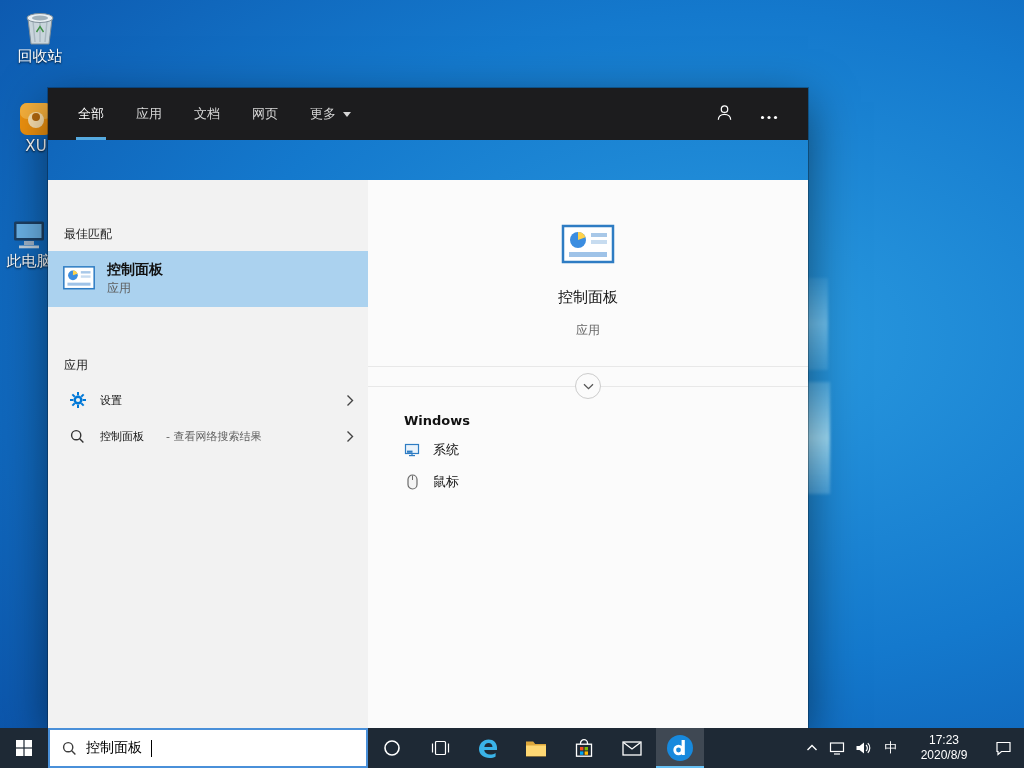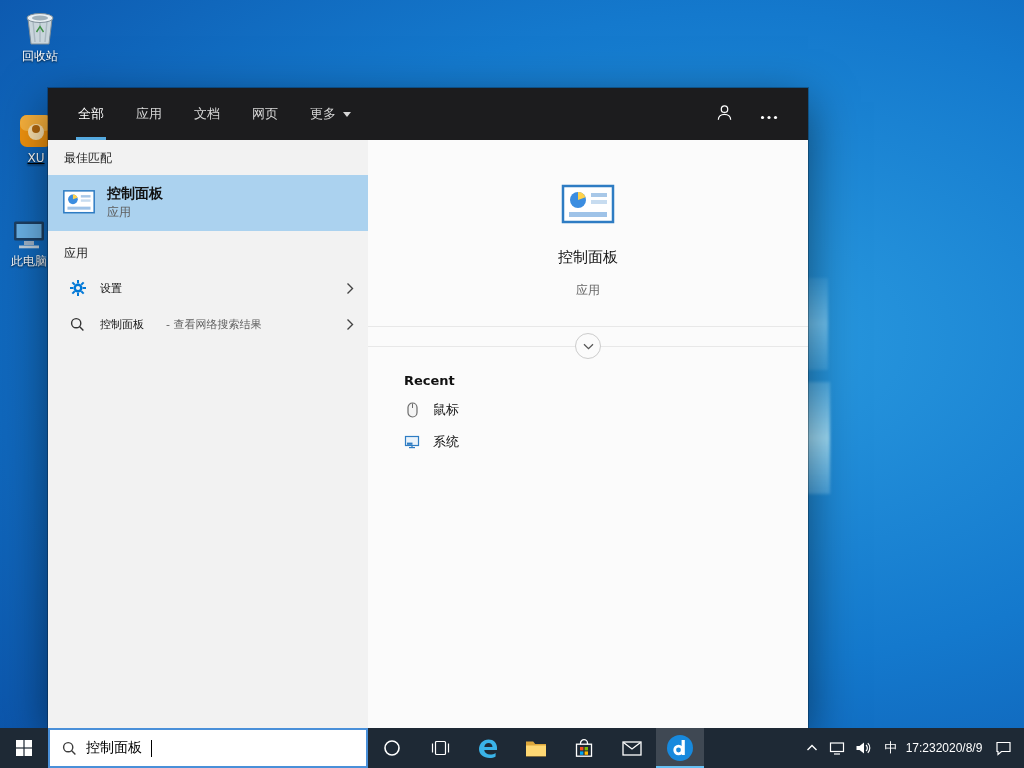--- a/index.html
+++ b/index.html
@@ -12,46 +12,46 @@
     background:
       radial-gradient(1150px 720px at 72% 44%, #2a9be0 0%, #1479cd 45%, #0c55ab 85%, #0a4a9c 100%); }
   .beam { position:absolute; filter:blur(1.5px); }
   .beam1 { left:802px; top:278px; width:26px; height:92px;
     background:linear-gradient(180deg, rgba(150,220,255,.15), rgba(150,220,255,.65), rgba(150,220,255,.2)); }
   .beam2 { left:800px; top:382px; width:30px; height:112px;
     background:linear-gradient(180deg, rgba(170,230,255,.3), rgba(180,235,255,.85), rgba(170,230,255,.3)); }
 
   .dicon { position:absolute; width:72px; text-align:center; cursor:pointer; }
   .dicon .dimg { display:flex; justify-content:center; margin-bottom:3px; }
-  .dlabel { color:#fff; font-size:12px; line-height:14px;
+  .dlabel { color:#fff; font-size:15px; line-height:14px;
     text-shadow:0 1px 2px rgba(0,0,0,.85); }
 
   
   .search-window { position:absolute; left:48px; top:88px; width:760px; height:640px;
     display:flex; flex-direction:column;
-    box-shadow:0 14px 44px rgba(0,0,0,.5), 0 0 0 1px rgba(0,0,0,.25); }
+    box-shadow:0 14px 44px rgba(0,0,0,.5), 0 0 0 1px rgba(0,0,0,.25);gap:40px; }
   .sw-header { height:52px; background:#1c1c1e; display:flex; align-items:center;
     padding-left:28px; flex:none; }
   .tabs { display:flex; gap:28px; height:100%; }
   .tab { position:relative; height:100%; display:flex; align-items:center;
     font-size:13px; color:#d6d6d6; cursor:pointer; padding:0 2px; }
   .tab.active { color:#fff; }
   .tab.active::after { content:""; position:absolute; left:0; right:0; bottom:0;
     height:3px; background:#55aae0; }
   .tri { width:0; height:0; border-left:4px solid transparent;
     border-right:4px solid transparent; border-top:5px solid #d6d6d6; margin-left:7px; }
   .hdr-icons { margin-left:auto; display:flex; align-items:center; gap:26px; padding-right:30px; }
   .hdr-icons > * { cursor:pointer; }
 
   .sw-body { flex:1; display:flex; min-height:0; }
   .sw-left { width:320px; background:#f2f2f2; flex:none; }
   .sw-right { flex:1; background:#fbfbfb; display:flex; flex-direction:column;
     align-items:center; padding-top:38px; }
 
-  .sec-label { font-size:12px; color:#222; padding:14px 16px 8px; }
+  .sec-label { font-size:12px; color:#222; padding:14px 16px 8px;margin-top:36px; }
   .sec-label.first { padding-top:10px; }
   .bm-row { height:56px; background:#abd2ef; display:flex; align-items:center;
     padding:0 12px 0 14px; cursor:pointer; }
   .bm-icon { width:34px; height:34px; margin-right:11px; flex:none; }
   .bm-t { font-size:14px; font-weight:600; color:#111; line-height:16px; }
   .bm-s { font-size:12px; color:#5d5d5d; margin-top:3px; }
   .l-row { height:36px; display:flex; align-items:center; padding:0 14px 0 22px;
     font-size:11px; color:#111; cursor:pointer; }
   .l-row .ric { width:30px; display:flex; align-items:center; flex:none; }
   .l-sub { color:#5f5f5f; }
@@ -84,21 +84,21 @@
     box-shadow:inset 0 -2px 0 #66c0f4; }
   .tb-search { width:320px; flex:none; background:#fff; border:2px solid #4a90d9;
     display:flex; align-items:center; gap:9px; padding:0 12px; cursor:text; }
   .tb-sval { font-size:14px; color:#000; }
   .caret { width:1px; height:17px; background:#000; animation:blink 1s step-end infinite; }
   @keyframes blink { 0%,50% {opacity:1;} 51%,100% {opacity:0;} }
   .tray { margin-left:auto; display:flex; align-items:stretch; }
   .tray-btn { background:none; border:none; display:flex; align-items:center;
     justify-content:center; cursor:pointer; }
   .ime { width:30px; color:#fff; font-size:13px; }
-  .clock { width:76px; flex-direction:row; line-height:15px; color:#fff;
+  .clock { width:76px; flex-direction:column; line-height:15px; color:#fff;
     font-size:12px; }
   .dapp { width:26px; height:26px; border-radius:50%; background:#1789dd;
     position:relative; overflow:hidden; }
 </style>
 </head>
 <body>
 
 <div class="desktop">
   <div class="beam beam1"></div>
   <div class="beam beam2"></div>
@@ -109,21 +109,21 @@
         <path d="M6 11 L9 36 h18 L30 11 z" fill="#c9d5dc" stroke="#7e8e99" stroke-width="1"></path>
         <path d="M11 13 L13 34 M18 13 L18 34 M25 13 L23 34" stroke="#aab8c1" stroke-width="1.4" fill="none"></path>
         <ellipse cx="18" cy="10" rx="13" ry="4.5" fill="#e9eff3" stroke="#7e8e99" stroke-width="1"></ellipse>
         <ellipse cx="18" cy="10" rx="8" ry="2.4" fill="#9fb0ba"></ellipse>
         <path d="M14.5 24 l3.5 -5.5 3.5 5.5" fill="none" stroke="#3f8f45" stroke-width="1.4"></path>
       </svg>
     </div>
     <div class="dlabel">回收站</div>
   </div>
 
-  <div class="dicon" style="left:0px; top:114px;text-decoration:underline;">
+  <div class="dicon" style="left:0px; top:102px;">
     <div class="dimg">
       <svg width="34" height="34" viewBox="0 0 34 34">
         <rect x="1" y="1" width="32" height="32" rx="7" fill="#f0930f"></rect>
         <rect x="1" y="1" width="32" height="16" rx="7" fill="#f8b13c"></rect>
         <circle cx="17" cy="18" r="8" fill="#fde3b0"></circle>
         <circle cx="17" cy="15" r="4" fill="#b5690e"></circle>
       </svg>
     </div>
     <div class="dlabel">XU</div>
   </div>
@@ -261,44 +261,44 @@
 
       <div class="expander">
         <div class="exp-line"></div>
         <div class="exp-btn">
           <svg width="11" height="7" viewBox="0 0 11 7" fill="none" stroke="#555" stroke-width="1.3">
             <path d="M1 1.2 L5.5 5.6 L10 1.2"></path>
           </svg>
         </div>
       </div>
 
-      <div class="recent-h">Recent</div>
-
-      <div class="recent-row">
-        <span class="ric">
-          <svg width="11" height="16" viewBox="0 0 11 16">
-            <rect x="1" y="1" width="9" height="14" rx="4.5" fill="#f4f4f4" stroke="#6b6b6b" stroke-width="1.2"></rect>
-            <line x1="5.5" y1="1.5" x2="5.5" y2="6" stroke="#6b6b6b" stroke-width="1"></line>
-          </svg>
-        </span>
-        <span>鼠标</span>
-      </div>
+      <div class="recent-h">Windows</div>
 
       <div class="recent-row">
         <span class="ric">
           <svg width="16" height="16" viewBox="0 0 16 16">
             <rect x="1.5" y="2.5" width="13" height="9" fill="#eaf3fb" stroke="#2e7cc3" stroke-width="1.2"></rect>
             <rect x="3" y="8.6" width="5.5" height="2.2" fill="#2e7cc3"></rect>
             <line x1="8" y1="11.5" x2="8" y2="13" stroke="#2e7cc3" stroke-width="1.2"></line>
             <line x1="5" y1="13.6" x2="11" y2="13.6" stroke="#2e7cc3" stroke-width="1.2"></line>
           </svg>
         </span>
         <span>系统</span>
       </div>
 
+      <div class="recent-row">
+        <span class="ric">
+          <svg width="11" height="16" viewBox="0 0 11 16">
+            <rect x="1" y="1" width="9" height="14" rx="4.5" fill="#f4f4f4" stroke="#6b6b6b" stroke-width="1.2"></rect>
+            <line x1="5.5" y1="1.5" x2="5.5" y2="6" stroke="#6b6b6b" stroke-width="1"></line>
+          </svg>
+        </span>
+        <span>鼠标</span>
+      </div>
+
     </div>
   </div>
 </div>
 
 <div class="taskbar">
   <button class="tb-btn">
     <svg width="16" height="16" viewBox="0 0 16 16" fill="#fff">
       <rect x="0" y="0" width="7.4" height="7.4"></rect>
       <rect x="8.6" y="0" width="7.4" height="7.4"></rect>
       <rect x="0" y="8.6" width="7.4" height="7.4"></rect>

